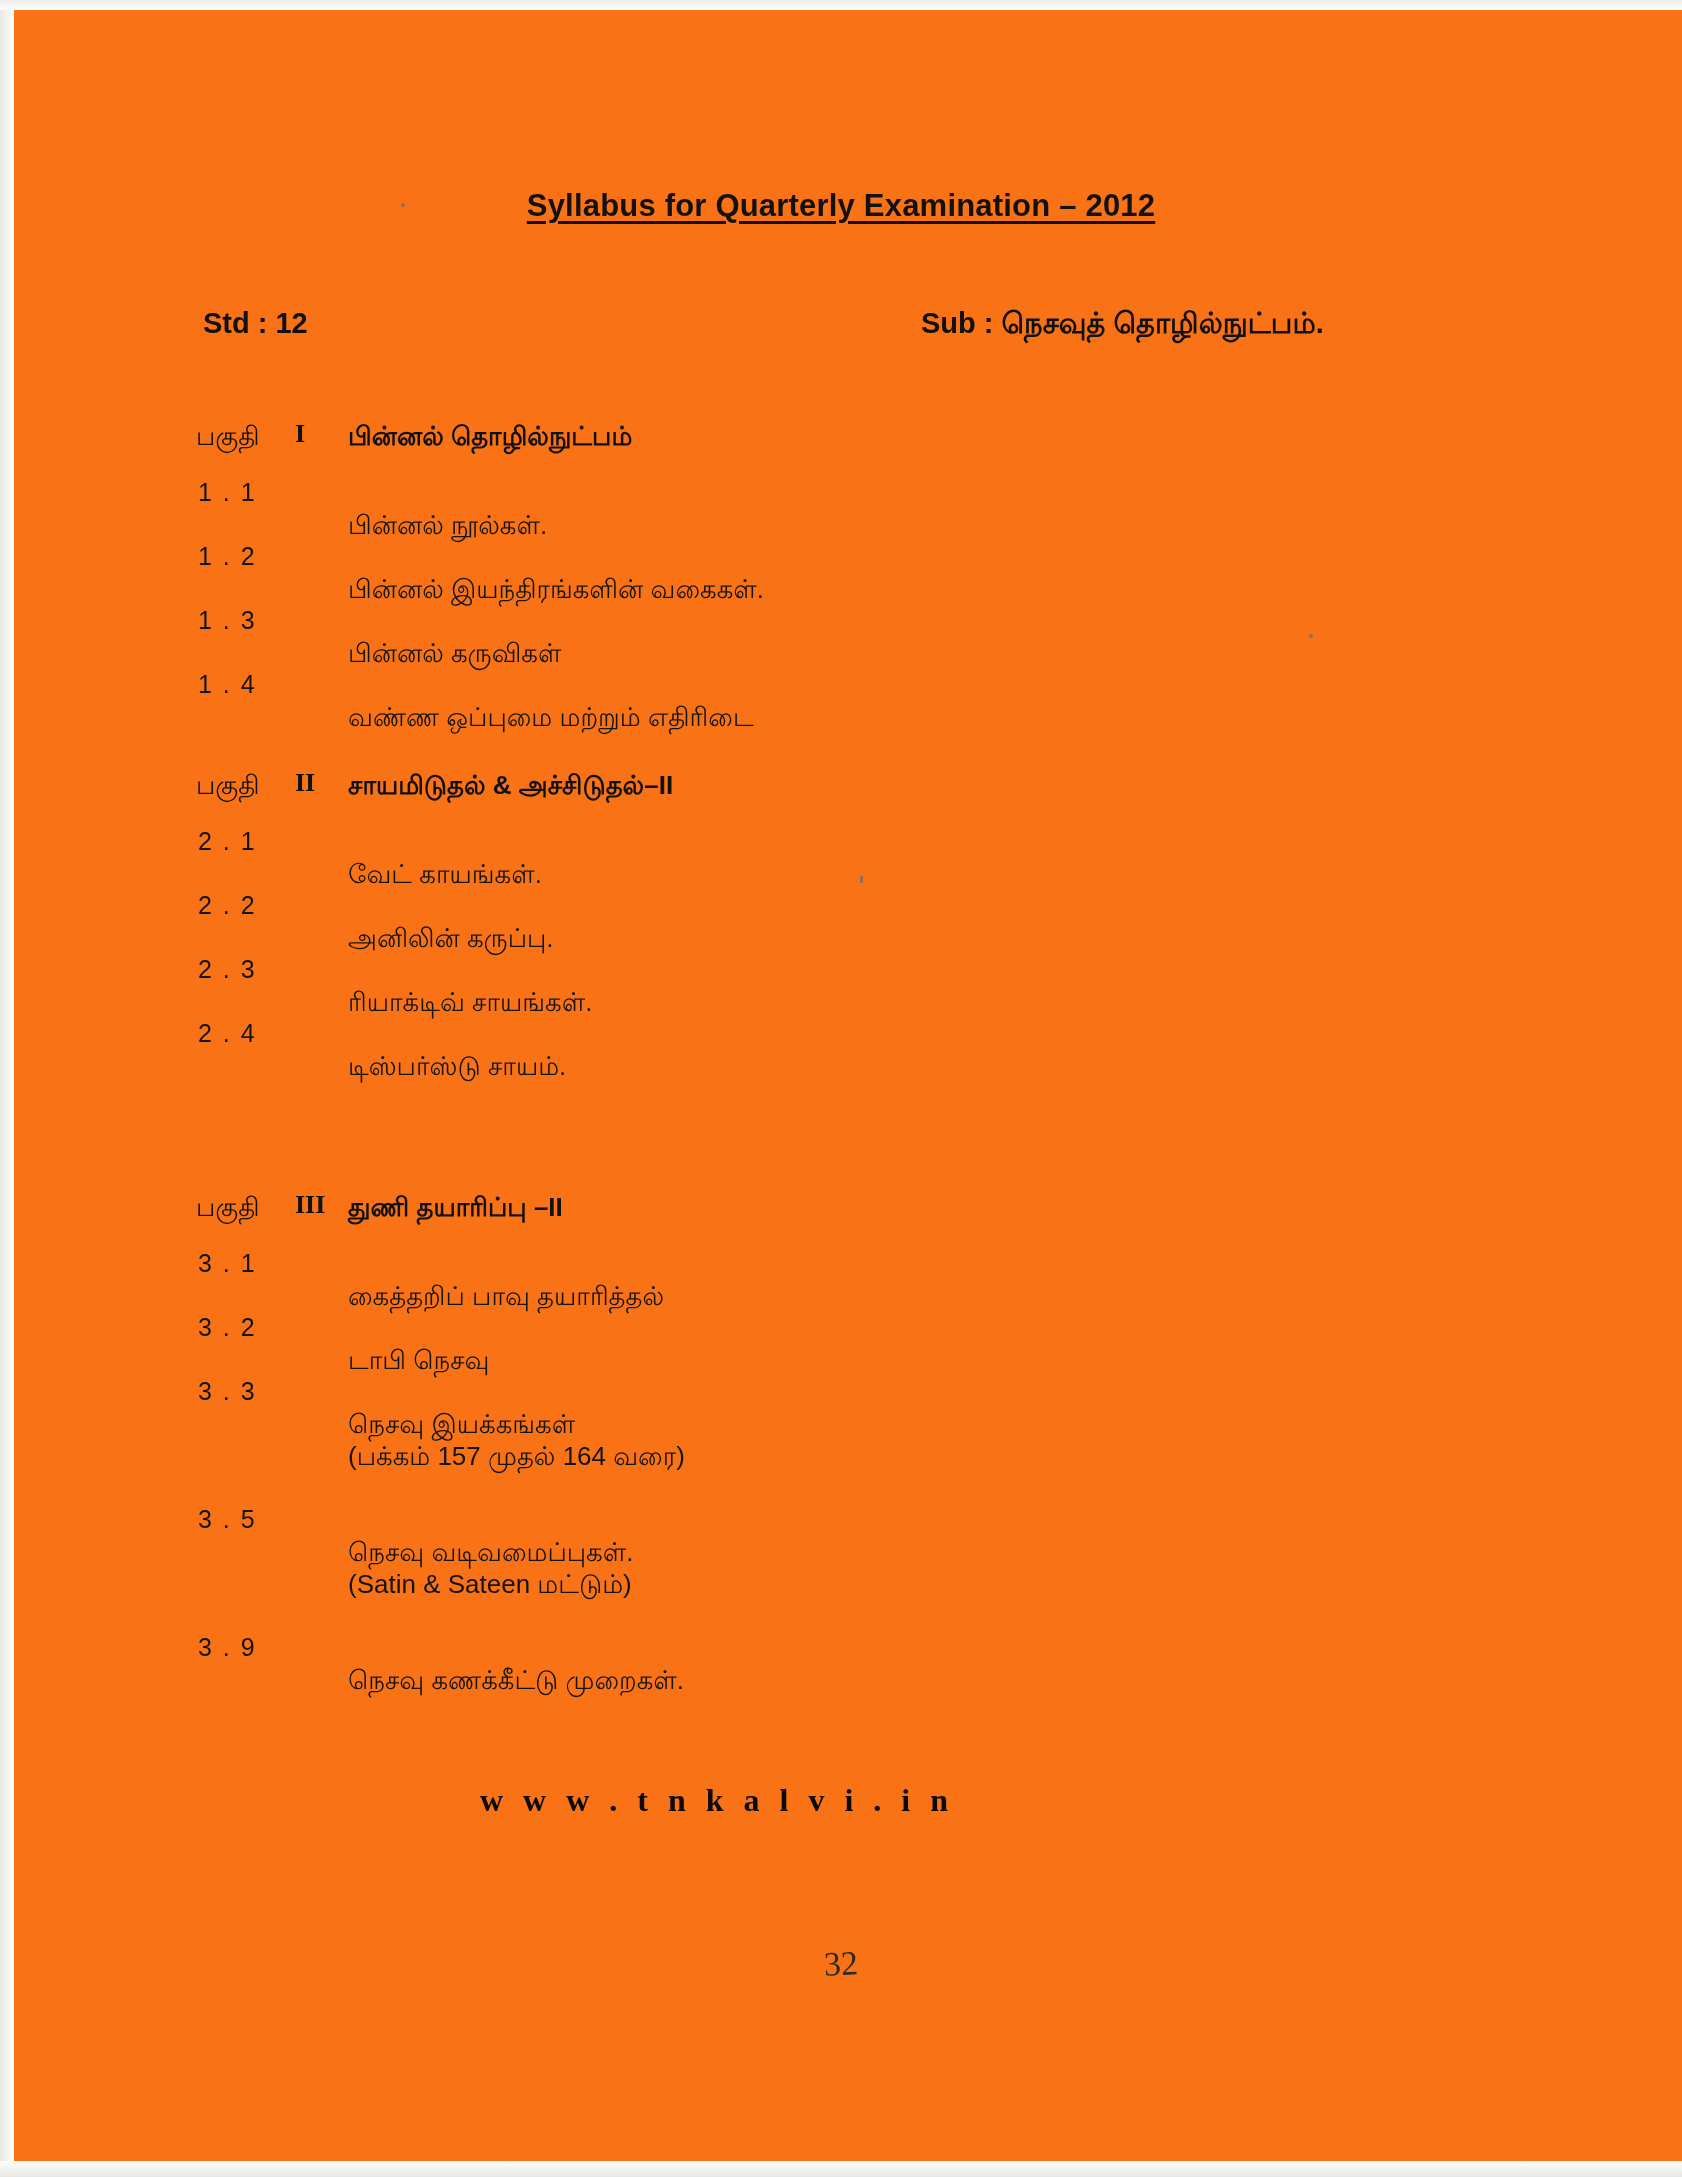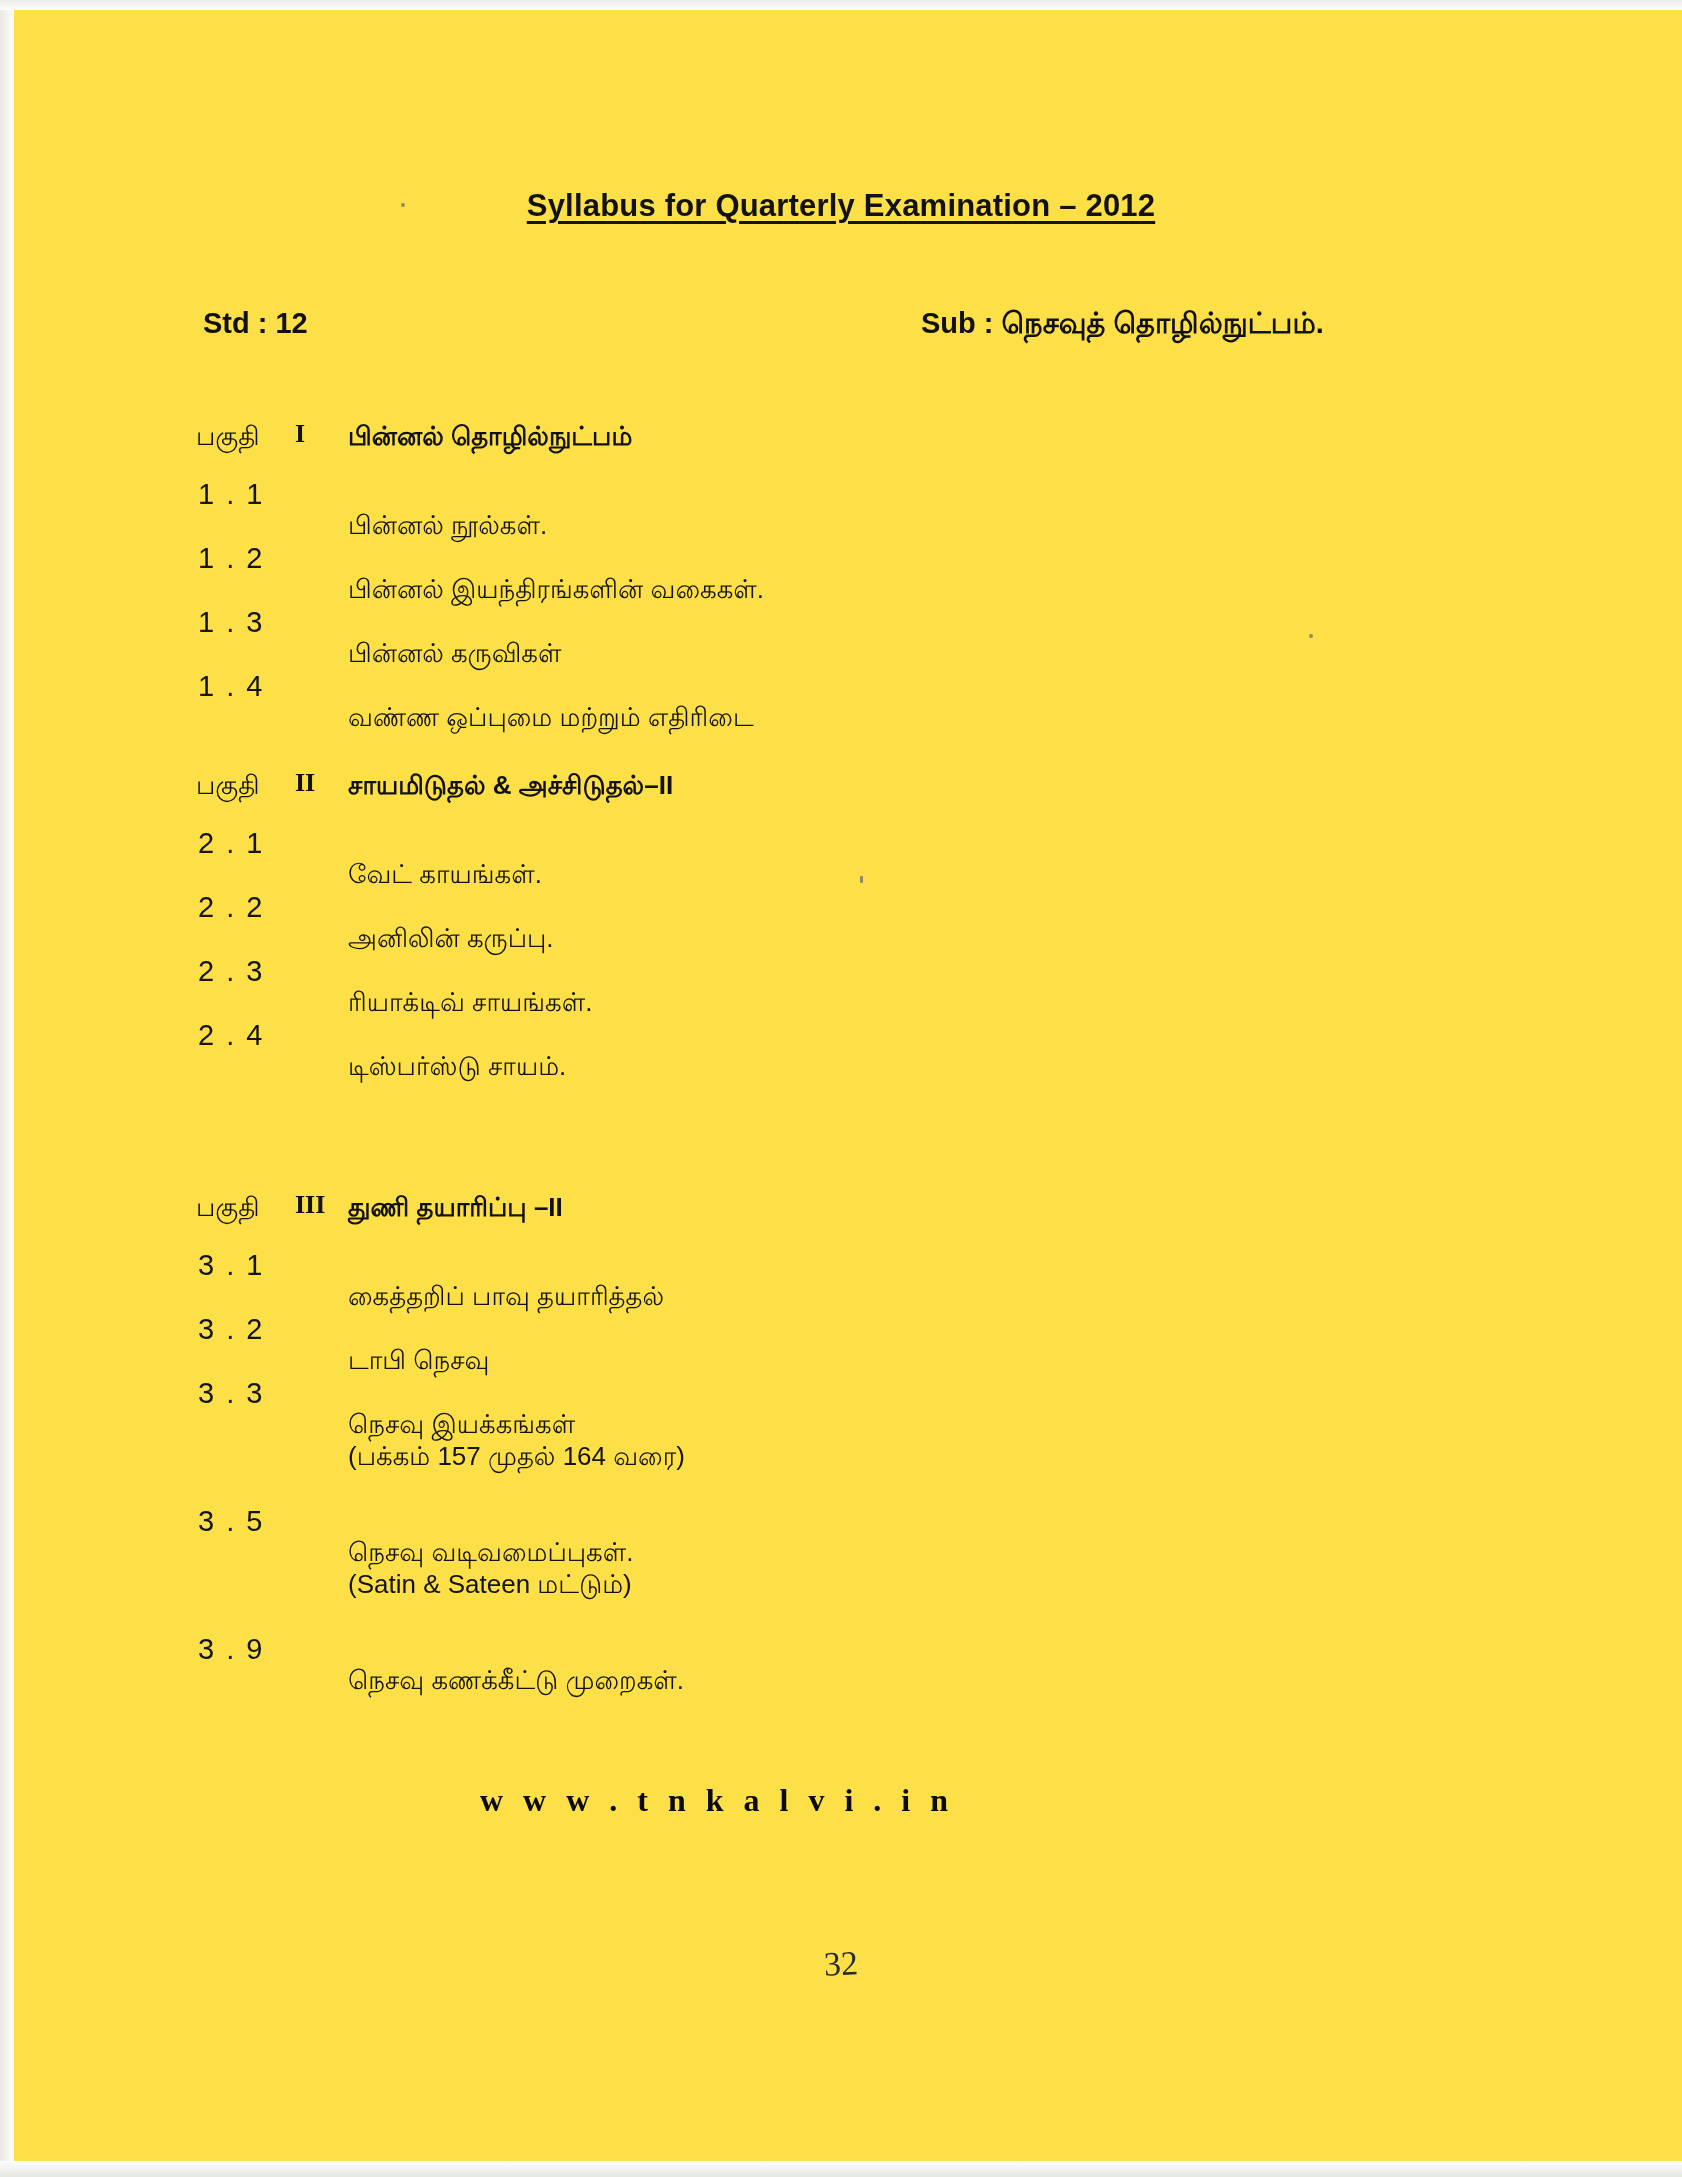--- a/index.html
+++ b/index.html
@@ -7,21 +7,21 @@
     padding: 0;
     background: #ffffff;
   }
   body {
     font-family: "Liberation Sans", sans-serif;
   }
   .page {
     position: relative;
     width: 1682px;
     height: 2177px;
-    background: #fde047;
+    background: #f97316;
     overflow: hidden;
   }
   
   .paper-edge-left {
     position: absolute;
     left: 0; top: 0; bottom: 0;
     width: 14px;
     background: linear-gradient(to right, #e9e9e4, #fdfdfb);
   }
   .paper-edge-top {
@@ -129,21 +129,21 @@
   }
 
   .item-row {
     position: relative;
     height: 64px;
   }
   .item-row .item-num {
     position: absolute;
     left: 198px;
     top: 0;
-    font-size: 29px;
+    font-size: 25px;
     color: #141414;
     letter-spacing: 2px;
   }
   .item-row .item-text {
     position: absolute;
     left: 348px;
     top: 0;
     font-size: 26px;
     color: #141414;
     margin-top: 32px;

